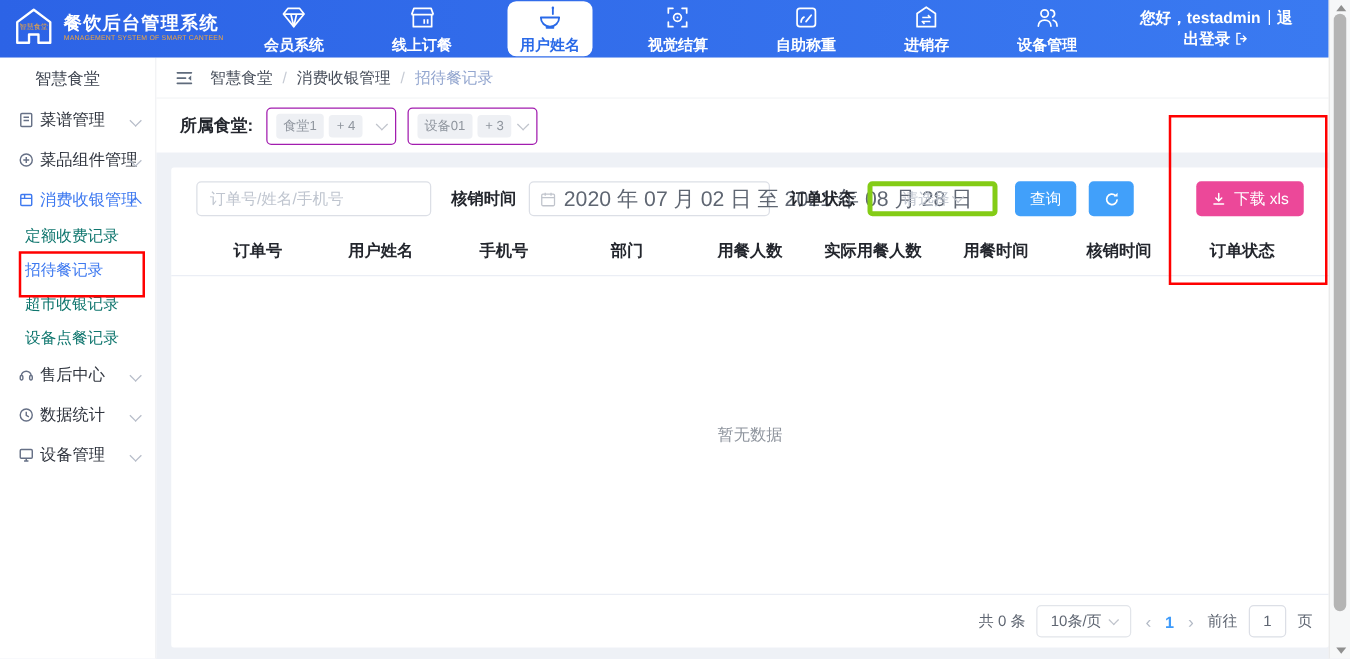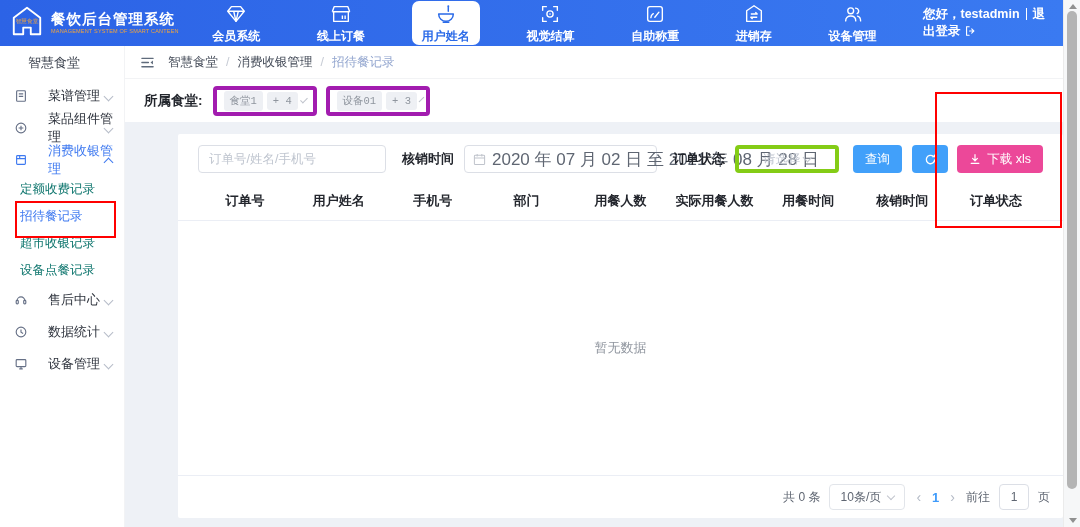--- a/index.html
+++ b/index.html
@@ -11,59 +11,59 @@
     background:linear-gradient(90deg,#2c63e6,#3a7af1);display:flex;align-items:center;z-index:5;}
   .logo{display:flex;align-items:center;gap:7px;margin-left:10px;width:168px;flex:none;}
   .logo-titles{display:flex;flex-direction:column;line-height:1.15;}
   .logo-title{color:#fff;font-size:14.5px;font-weight:700;letter-spacing:1px;white-space:nowrap;}
   .logo-sub{color:#f2a53c;font-size:6px;transform:scale(.92);transform-origin:left;white-space:nowrap;letter-spacing:.2px;}
   .topnav{flex:1;display:flex;justify-content:space-around;align-items:center;height:46px;margin:0 18px 0 6px;}
   .nav-item{display:flex;flex-direction:column;align-items:center;justify-content:space-between;gap:3px;
     color:#fff;font-size:12px;font-weight:700;height:40px;margin-top:0;padding:2px 10px;border-radius:7px;cursor:pointer;}
   .nav-item svg{display:block;}
   .nav-item.active{background:#fff;color:#2a6ae8;}
-  .userbox{flex:none;width:132px;margin-right:8px;color:#fff;font-size:12.5px;font-weight:700;
-    line-height:1.35;}
+  .userbox{flex:none;width:132px;margin-right:24px;color:#fff;font-size:12.5px;font-weight:700;
+    text-align:center;line-height:1.35;}
   .udiv{display:inline-block;width:1px;height:12px;background:#fff;margin:0 6px;vertical-align:-2px;}
   .userbox svg{vertical-align:-2px;margin-left:3px;}
 
   
   .sidebar{position:absolute;left:0;top:46px;width:125px;bottom:0;background:#fff;z-index:2;
     border-right:1px solid #f2f3f5;box-sizing:border-box;}
   .side-root{height:34px;line-height:34px;padding-left:28px;font-size:13px;color:#3c424e;}
-  .side-item{height:32px;display:flex;align-items:center;padding-left:14px;gap:20px;
+  .side-item{height:32px;display:flex;align-items:center;padding-left:14px;gap:4px;
     font-size:13px;color:#2e333d;position:relative;cursor:pointer;}
   .side-item .sicon{flex:none;display:flex;color:#667086;}
   .side-item.active{color:#3e79f0;}
   .side-item.active .sicon{color:#3e79f0;}
   .chev{width:6px;height:6px;border-right:1.3px solid #b6bcc8;border-bottom:1.3px solid #b6bcc8;
     position:absolute;right:12px;top:13px;transform:rotate(45deg);}
   .chev.up{transform:rotate(-135deg);top:15px;border-color:#3e79f0;}
   .side-sub-item{height:27px;line-height:27px;padding-left:20px;font-size:12.5px;color:#0f766e;cursor:pointer;}
   .side-sub-item.active{color:#3e79f0;}
 
   
   .content{position:absolute;left:125px;top:46px;right:17px;bottom:0;background:#eef1f6;}
   .crumbbar{height:32px;background:#fff;border-bottom:1px solid #f2f3f5;display:flex;align-items:center;
     padding-left:15px;gap:13px;}
   .crumb{font-size:12.5px;display:flex;align-items:center;}
   .bc{color:#454c59;}
   .bc-sep{color:#c6cbd4;margin:0 8px;}
   .bc-last{color:#93a6cf;}
   .filterbar{height:43px;background:#fff;display:flex;align-items:center;padding-left:19px;}
   .flabel{font-size:13.5px;font-weight:700;color:#23262d;margin-right:10px;}
-  .mselect{width:104px;height:30px;border:4px solid #a21caf;border-radius:4px;background:#fff;
-    display:flex;align-items:center;padding:0 7px;margin-right:9px;box-sizing:border-box;cursor:pointer;font-family:Liberation Mono, monospace;}
+  .mselect{width:104px;height:30px;border:1px solid #a21caf;border-radius:4px;background:#fff;
+    display:flex;align-items:center;padding:0 7px;margin-right:9px;box-sizing:border-box;cursor:pointer;}
   .tag{background:#eef0f4;color:#8f959e;font-size:10.5px;padding:3px 6px;border-radius:3px;
     margin-right:4px;white-space:nowrap;}
   .mchev{width:6px;height:6px;border-right:1.3px solid #c0c4cc;border-bottom:1.3px solid #c0c4cc;
     transform:rotate(45deg);margin-left:auto;margin-top:-3px;}
 
   .card{position:absolute;left:12px;top:88px;right:0;bottom:9px;background:#fff;border-radius:2px;
-    display:flex;flex-direction:column;margin-left:41px;}
+    display:flex;flex-direction:column;}
   .toolbar{display:flex;align-items:center;padding:11px 20px 0 20px;position:relative;flex:none;}
   .inp{width:188px;height:28px;border:1px solid #dcdfe6;border-radius:4px;box-sizing:border-box;
     padding:0 10px;font-size:12.5px;color:#5f6672;outline:none;font-family:inherit;}
   .inp::placeholder{color:#bfc5cf;}
   .tlabel{font-size:13px;font-weight:700;color:#23262d;margin:0 10px 0 16px;white-space:nowrap;}
   .dateinp{width:193px;height:28px;border:1px solid #dcdfe6;border-radius:4px;box-sizing:border-box;
     display:flex;align-items:center;gap:6px;padding:0 8px;font-size:17px;color:#5f6672;white-space:nowrap;cursor:pointer;}
   .sselect{width:104px;height:28px;border:4px solid #84cc16;border-radius:4px;box-sizing:border-box;
     display:flex;align-items:center;padding:0 24px;font-size:12.5px;color:#bfc5cf;cursor:pointer;}
   .btn{height:28px;border:none;border-radius:4px;color:#fff;font-size:12.5px;cursor:pointer;

